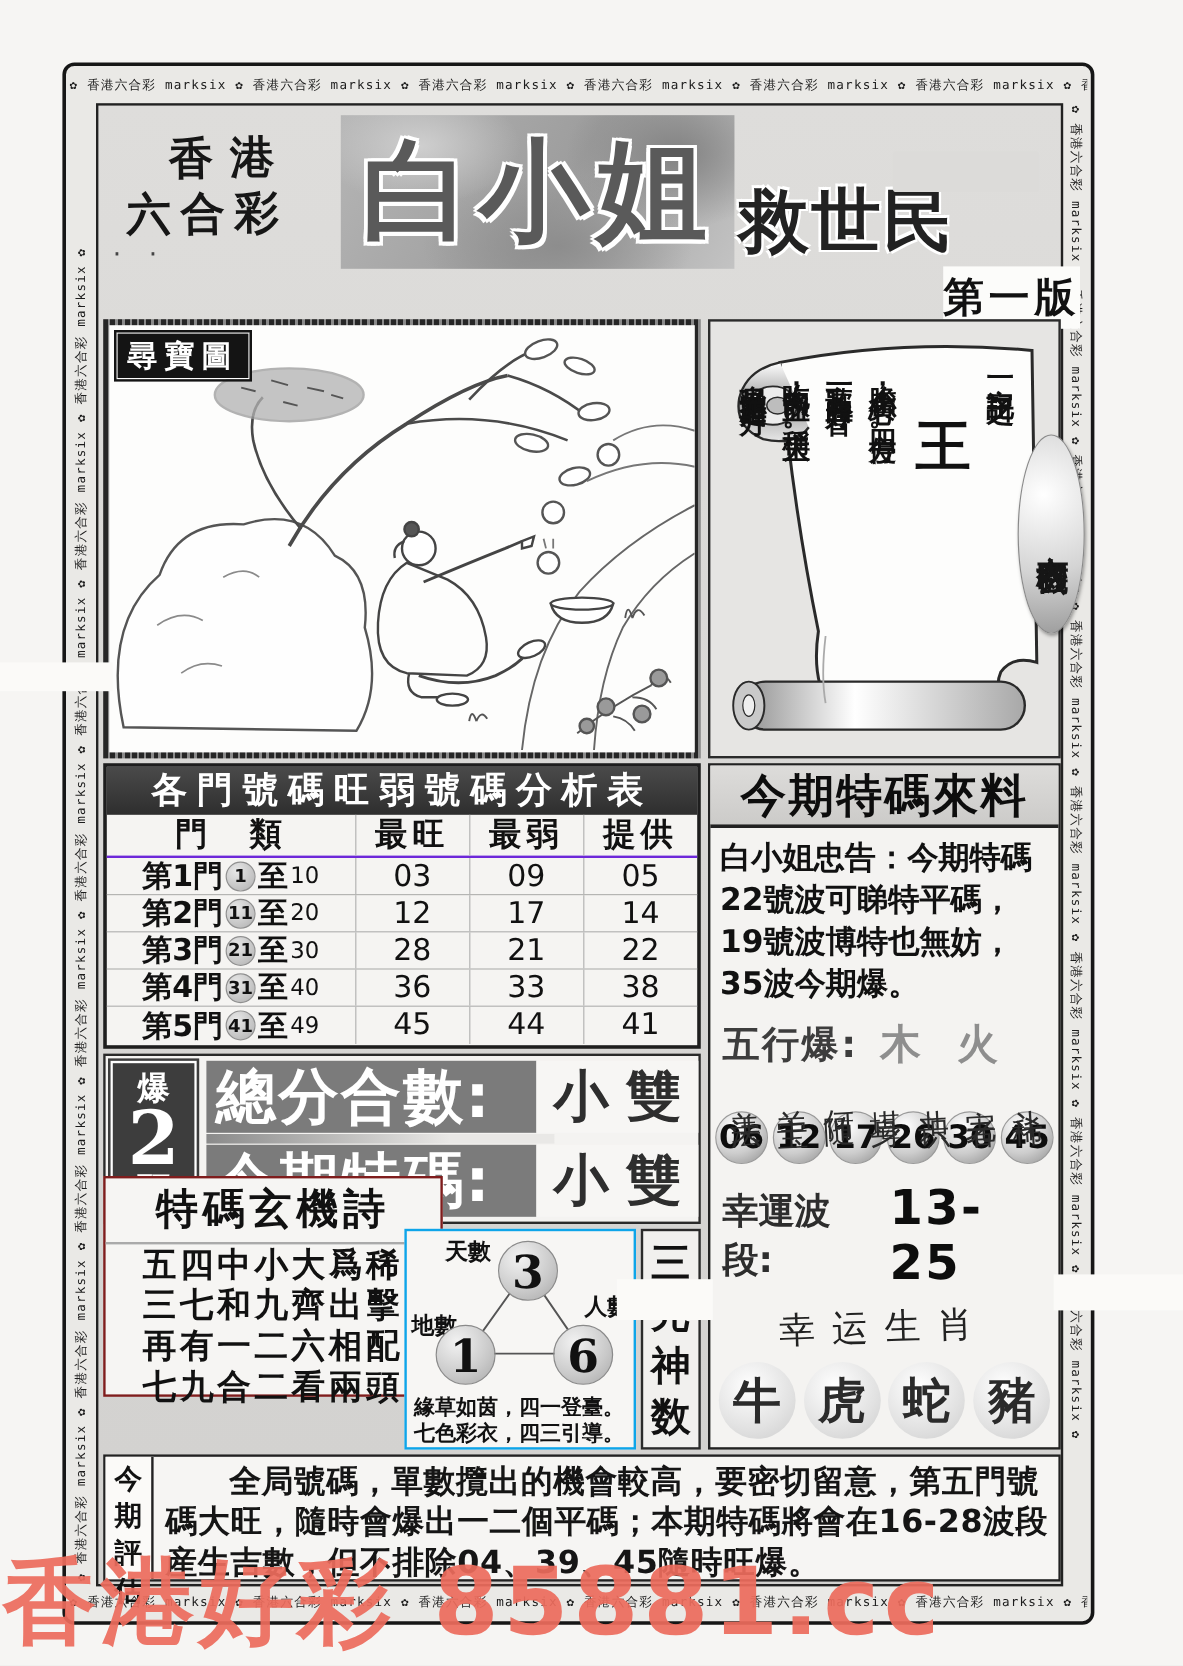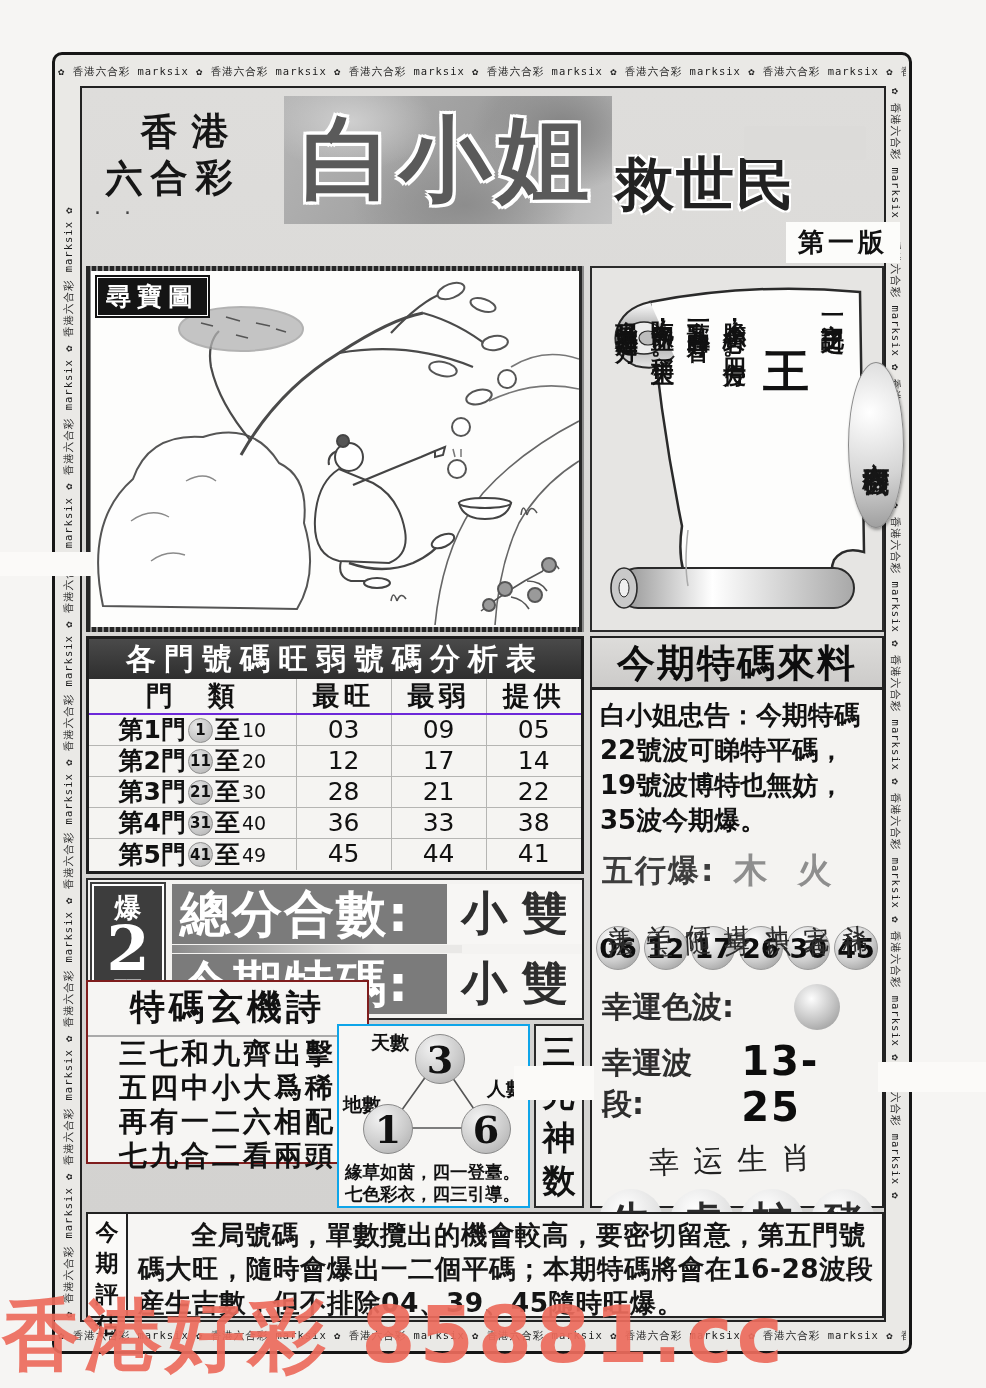--- a/index.html
+++ b/index.html
@@ -36,22 +36,22 @@
              linear-gradient(120deg,#b5b5b5,#9d9d9d 55%,#c3c3c3);
            display:flex; align-items:center; justify-content:center; }
   .big-title { font-size:92px; font-weight:bold; color:#5a5a5a; letter-spacing:6px; line-height:1;
                text-shadow:-3px -3px 0 #fff, 3px -3px 0 #fff, -3px 3px 0 #fff, 3px 3px 0 #fff,
                            0 -3px 0 #fff, 0 3px 0 #fff, -3px 0 0 #fff, 3px 0 0 #fff; }
   .subtitle { position:absolute; left:616px; top:146px; font-size:58px; font-weight:bold; color:#222;
               letter-spacing:2px;
               text-shadow:-2px -2px 0 #fff, 2px -2px 0 #fff, -2px 2px 0 #fff, 2px 2px 0 #fff; }
   .erase-patch { position:absolute; left:744px; top:126px; width:122px; height:34px; background:#dcdbd9; border-radius:3px;}
   .issue { position:absolute; left:788px; top:156px; font-size:34px; font-weight:bold; color:#111; letter-spacing:1px;}
-  .edition { position:absolute; left:786px; top:222px; background:#fcfcfa; padding:3px 12px;
-             font-size:26px; font-weight:bold; color:#111; letter-spacing:4px; }
+  .edition { position:absolute; left:786px; top:222px; background:#fcfcfa; padding:3px 0;
+             font-size:34px; font-weight:bold; color:#111; letter-spacing:4px; }
 
   
   .illo { position:absolute; left:86px; top:266px; width:498px; height:366px;
           background:repeating-linear-gradient(90deg,#262626 0 4px,#8a8a8a 4px 6px); padding:5px; }
   .illo-inner { position:relative; width:100%; height:100%; background:#fdfdfc; overflow:hidden; }
   .illo-label { position:absolute; left:6px; top:6px; background:#141414; color:#fff;
                 border:1px solid #fff; outline:2px solid #141414; padding:2px 8px;
                 font-size:25px; font-weight:bold; letter-spacing:6px; z-index:3;}
 
   
@@ -382,22 +382,22 @@
         <div class="burst-val">
           <span>小</span>
           <span>雙</span>
         </div>
       </div>
     </div>
   </div>
 
   <div class="poem">
     <div class="poem-title">特碼玄機詩</div>
+    <div class="poem-line">五四中小大爲稀</div>
     <div class="poem-line">三七和九齊出擊</div>
-    <div class="poem-line">五四中小大爲稀</div>
     <div class="poem-line">再有一二六相配</div>
     <div class="poem-line">七九合二看兩頭</div>
   </div>
 
   <div class="tri">
     <svg width="189" height="140" viewBox="0 0 189 140">
       <path d="M100,32 L50,102 M100,32 L148,102 M50,102 L148,102" stroke="#555" stroke-width="1.6" fill="none"></path>
     </svg>
     <span class="tri-label" style="left:32px; top:4px;">天數</span>
     <span class="tri-label" style="left:4px; top:66px;">地數</span>
@@ -434,24 +434,20 @@
     </div>
     <div class="balls">
       <div class="ball">06</div>
       <div class="ball">12</div>
       <div class="ball">17</div>
       <div class="ball">26</div>
       <div class="ball">30</div>
       <div class="ball">45</div>
     </div>
     <div class="lucky-row">
-      <span class="lucky-label">幸運色波:</span>
-      <div class="color-ball"></div>
-    </div>
-    <div class="lucky-row">
       <span class="lucky-label">幸運波段:</span>
       <span class="range-val">13-25</span>
     </div>
     <div class="zodiac-title">幸运生肖</div>
     <div class="animals">
       <div class="animal">牛</div>
       <div class="animal">虎</div>
       <div class="animal">蛇</div>
       <div class="animal">豬</div>
     </div>

